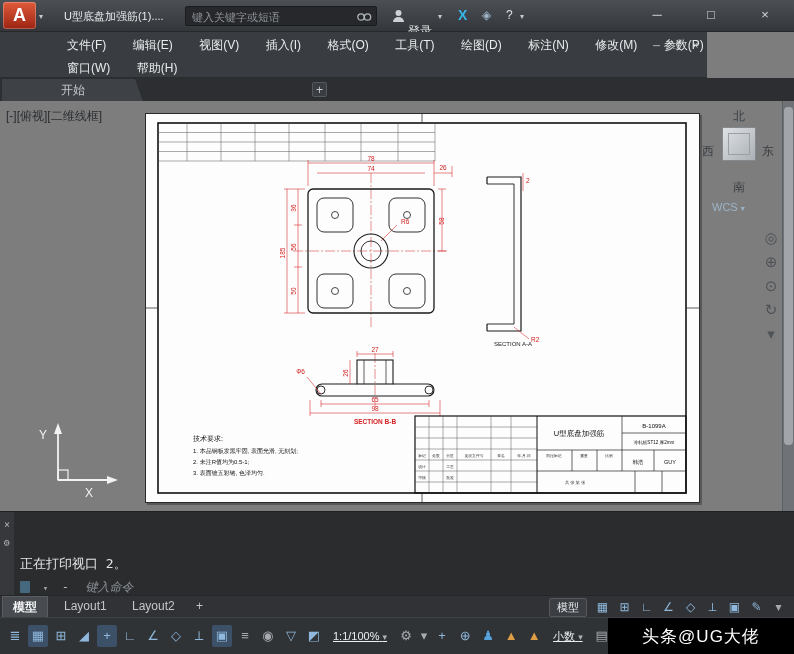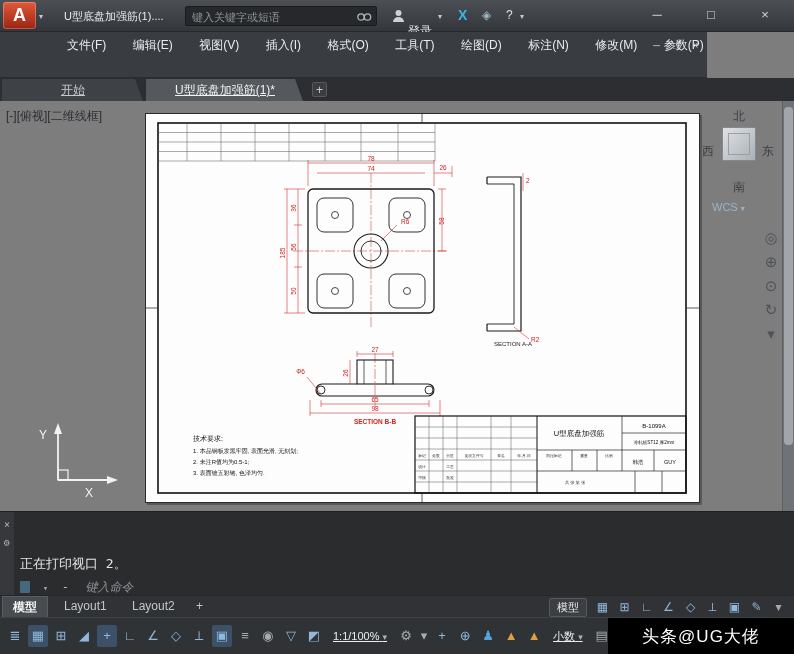--- a/index.html
+++ b/index.html
@@ -22,21 +22,21 @@
 
 
 .menubar{position:absolute;left:0;top:32px;width:707px;height:46px;background:#393c40;border-bottom:1px solid #2a2c2e;}
 .menu-row{position:absolute;left:56px;height:23px;line-height:23px;white-space:nowrap;}
 .menu-item{display:inline-block;padding:0 11px;font-size:12px;color:#e9ebed;}
 .doc-controls{position:absolute;right:4px;top:0;height:23px;line-height:23px;}
 .doc-controls span{display:inline-block;width:15px;text-align:center;font-size:10px;color:#cfd2d5;}
 
 
 .filetabs{position:absolute;left:0;top:78px;width:794px;height:23px;background:#2c2e31;}
-.ftab{position:absolute;top:1px;height:25px;line-height:22px;text-align:center;font-size:12px;clip-path:polygon(0 0,calc(100% - 9px) 0,100% 100%,0 100%);text-decoration:underline;}
+.ftab{position:absolute;top:1px;height:25px;line-height:22px;text-align:center;font-size:12px;clip-path:polygon(0 0,calc(100% - 9px) 0,100% 100%,0 100%);}
 .ftab-start{left:2px;width:142px;background:#3e4246;color:#c5c9cd;}
 .ftab-doc{left:146px;width:158px;background:#55595d;color:#f2f3f4;}
 .ftab-add{position:absolute;left:312px;top:4px;width:15px;height:15px;text-align:center;line-height:14px;color:#c9ccd0;font-size:12px;border:1px solid #55585c;border-radius:2px;background:#3a3d41;}
 
 
 .canvas{position:absolute;left:0;top:101px;width:794px;height:528px;background:#7d7d7d;}
 .vp-label{position:absolute;left:6px;top:7px;font-size:12px;color:#2a2d31;}
 .compass{position:absolute;font-size:12px;color:#3b3f43;}
 .viewcube{position:absolute;left:722px;top:26px;width:34px;height:34px;background:linear-gradient(135deg,#dfe2e5,#aab0b5);border:1px solid #84898e;}
 .viewcube-inner{position:absolute;left:5px;top:5px;right:5px;bottom:5px;border:1px solid #9aa0a5;}
@@ -124,25 +124,28 @@
       <span class="menu-item">绘图(D)</span>
       <span class="menu-item">标注(N)</span>
       <span class="menu-item">修改(M)</span>
       <span class="menu-item">参数(P)</span>
     </div>
     <div class="doc-controls">
       <span>─</span>
       <span>□</span>
       <span>×</span>
     </div>
+    <div class="menu-row" style="top:23px">
+      <span class="menu-item">窗口(W)</span>
+      <span class="menu-item">帮助(H)</span>
+    </div>
   </div>
 
   <div class="filetabs">
     <div class="ftab ftab-start"><span>开始</span></div>
-    <div class="ftab ftab-doc"><span>U型底盘加强筋(1)*</span></div>
     <div class="ftab-add">+</div>
   </div>
 
   <div class="canvas">
     <span class="vp-label">[-][俯视][二维线框]</span>
 
     <svg style="position:absolute;left:145px;top:12px;filter:drop-shadow(2px 2px 0 rgba(45,45,45,.45));" width="555" height="390" viewBox="0 0 555 390">
       <rect x="0.5" y="0.5" width="554" height="389" fill="#fdfdfd" stroke="#2a2a2a" stroke-width="1"></rect>
       <rect x="13" y="10" width="528" height="370" fill="none" stroke="#111" stroke-width="1.6"></rect>
       <g stroke="#333" stroke-width="0.8">

